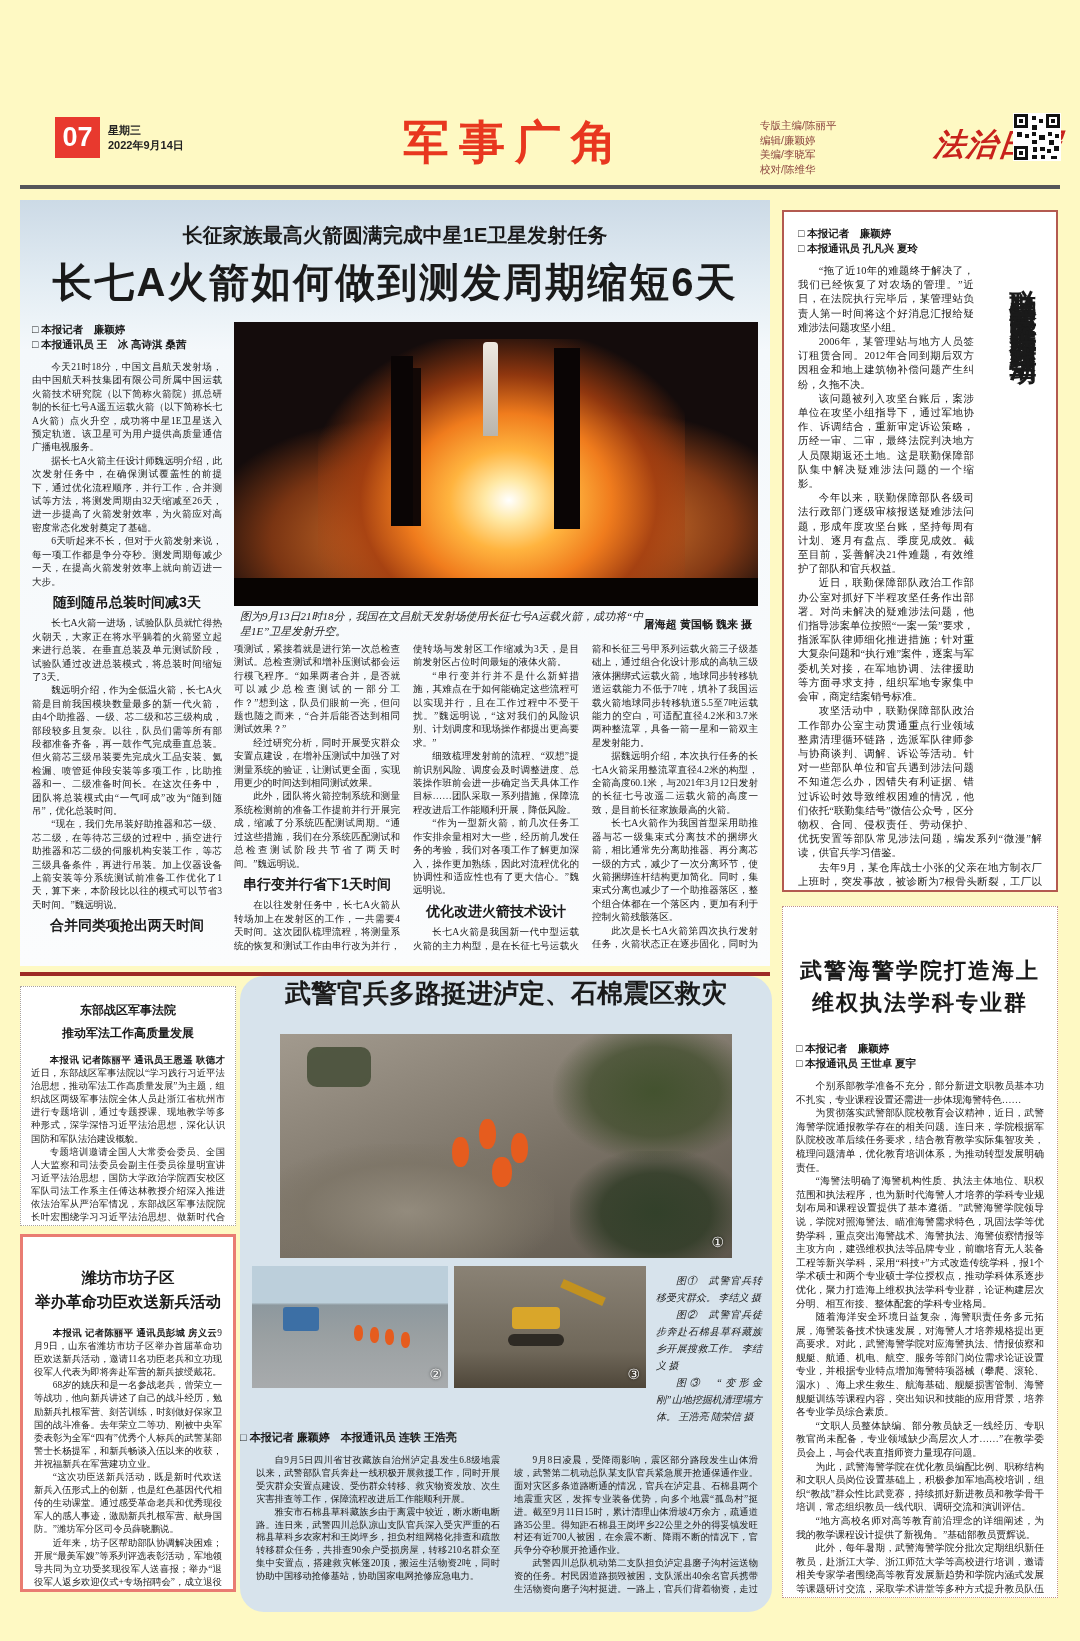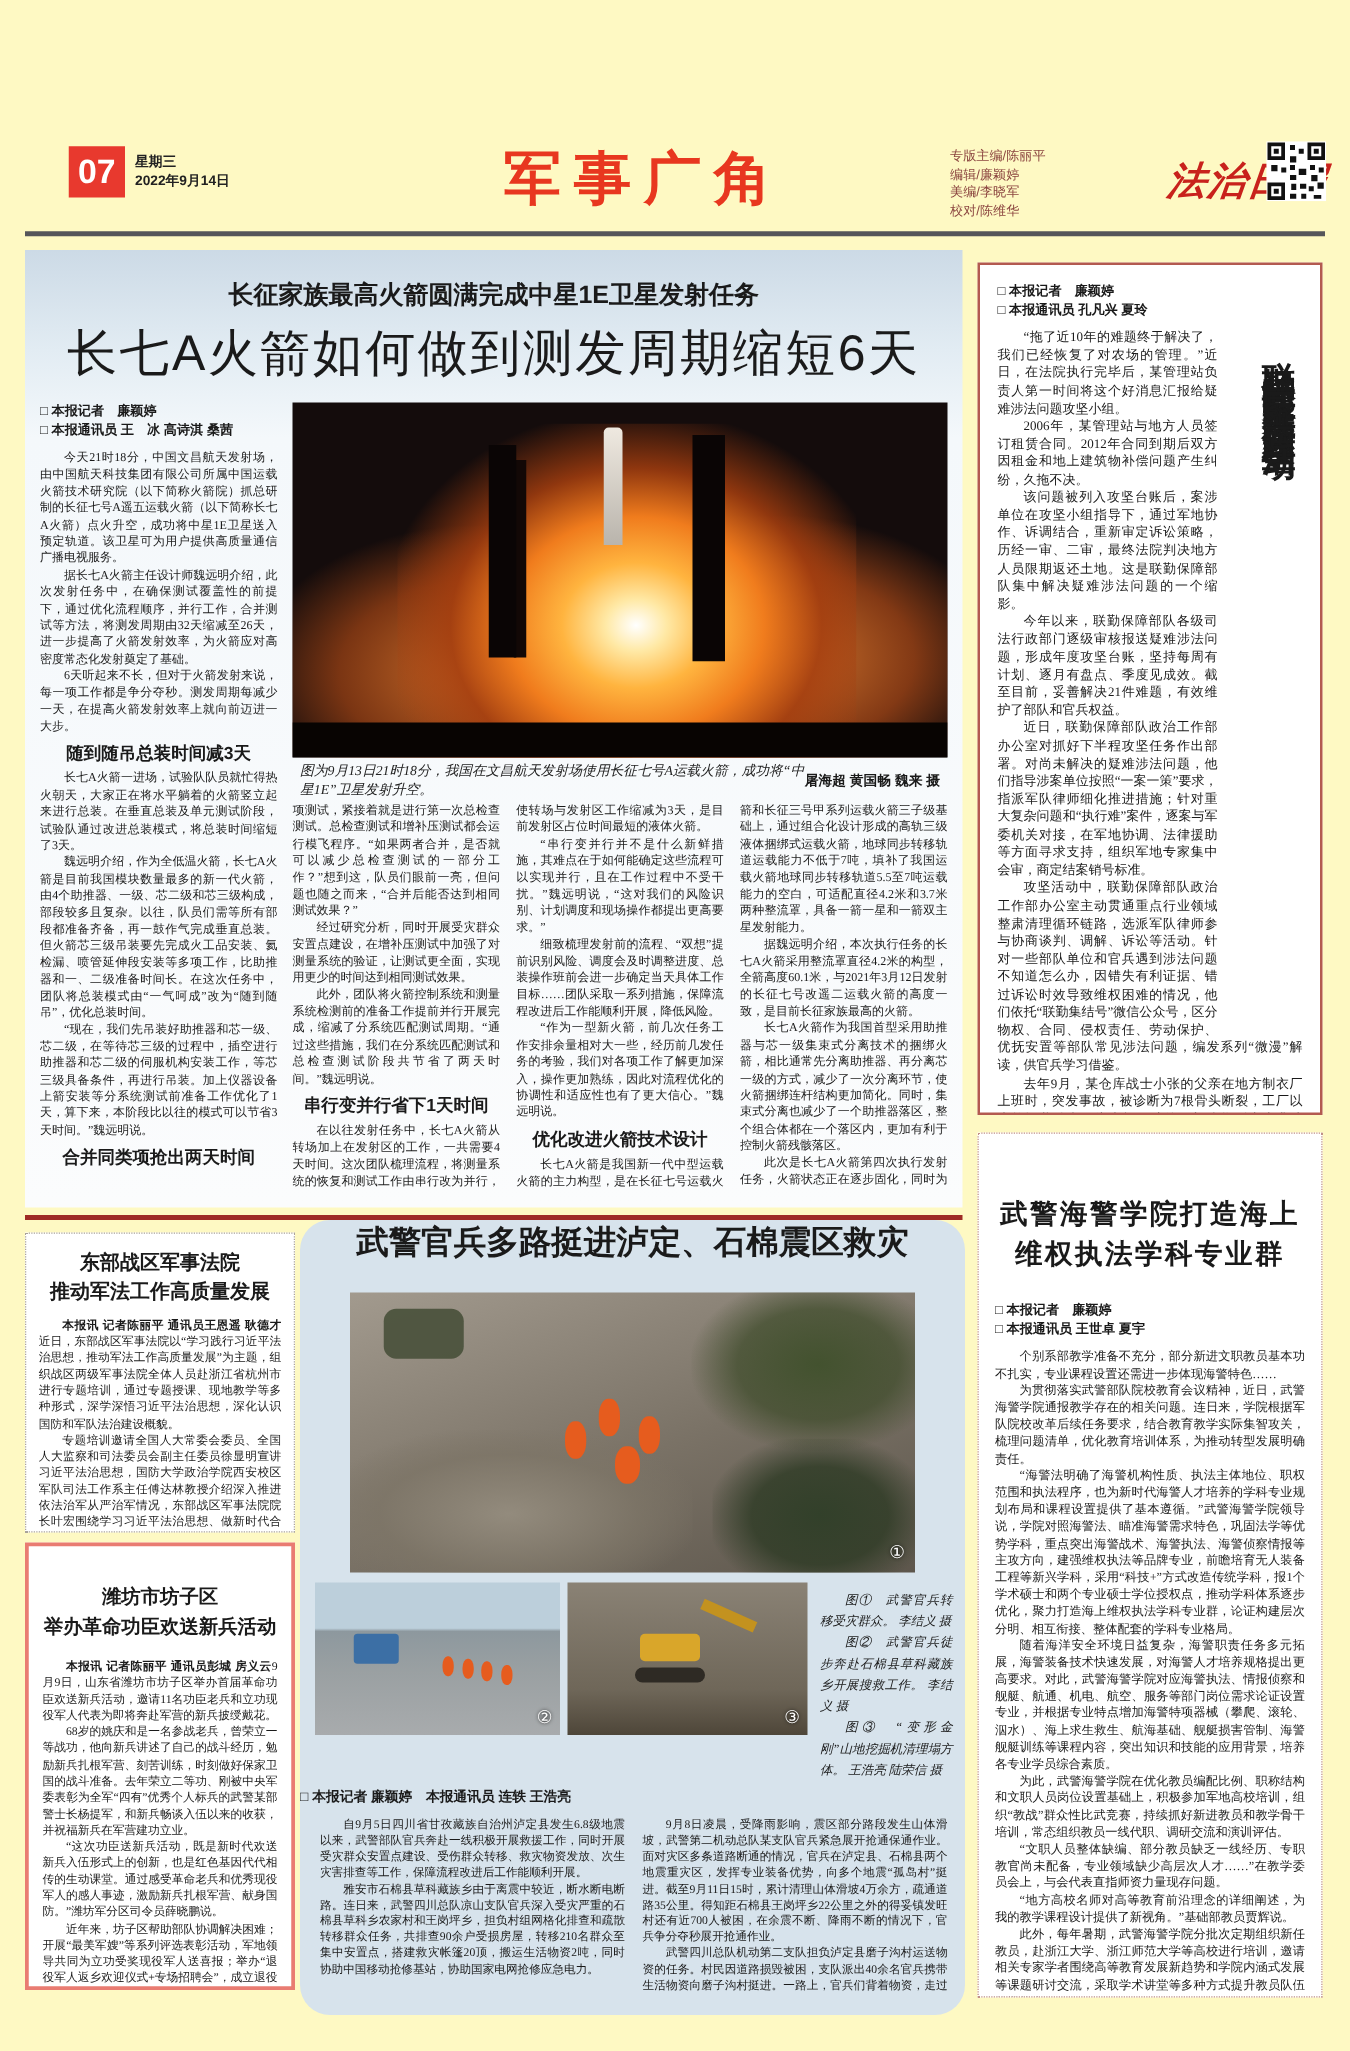--- a/index.html
+++ b/index.html
@@ -20,21 +20,21 @@
   .masthead{position:absolute;left:934px;top:124px;color:#c8221c;font-weight:700;font-style:italic;
             font-size:31px;letter-spacing:1px;transform:skewX(-6deg);}
   .qr{position:absolute;left:1013px;top:113px;width:48px;height:48px;}
   .header-rule{position:absolute;left:20px;top:185px;width:1040px;height:4px;background:#55565a;}
   
   .main-article{position:absolute;left:20px;top:200px;width:750px;height:766px;overflow:hidden;
                 background:linear-gradient(180deg,#ccdae6 0%,#e2ecf3 80px,#f4f8fb 150px,#fbfcfd 100%);}
   .kicker{margin-top:22px;text-align:center;font-family:"Liberation Sans","DejaVu Sans",sans-serif;
           font-weight:700;font-size:20px;}
   .main-headline{margin-top:6px;text-align:center;font-family:"Liberation Sans","DejaVu Sans",sans-serif;
-                 font-weight:400;font-size:40px;letter-spacing:2px;}
+                 font-weight:700;font-size:40px;letter-spacing:2px;}
   .main-row{display:flex;gap:12px;margin-top:12px;padding:0 12px;}
   .main-col1{flex:none;width:190px;height:612px;overflow:hidden;}
   .main-right{flex:1;min-width:0;}
   .byline{font-family:"Liberation Sans","DejaVu Sans",sans-serif;font-weight:700;font-size:10.5px;
           line-height:15px;margin-bottom:8px;}
   .bodytext{text-align:justify;font-size:9.6px;line-height:13.4px;text-indent:2em;}
   .bodytext p{margin:0;text-indent:2em;}
   .bodytext p.cont{text-indent:0;}
   .bodytext p.subhead{text-indent:0;text-align:center;font-family:"Liberation Sans","DejaVu Sans",sans-serif;
                       font-weight:700;font-size:14px;margin:8px 0 7px;}
@@ -56,21 +56,21 @@
   .caption-row{height:36px;display:flex;align-items:center;justify-content:space-between;padding:0 6px;}
   .caption-text{font-size:11px;color:#222;font-style:italic;}
   .caption-credit{font-size:11px;font-weight:700;white-space:nowrap;
                   font-family:"Liberation Sans","DejaVu Sans",sans-serif;}
   .band{height:316px;column-count:3;column-gap:13px;column-fill:auto;overflow:hidden;}
   .divider-red{position:absolute;left:20px;top:972px;width:750px;height:4px;background:#9e2b25;}
   
   .east-box{position:absolute;left:20px;top:986px;width:216px;height:240px;border:1px dotted #a9a39b;
             padding:10px 10px;overflow:hidden;background:#fff;}
   .box-headline{text-align:center;font-family:"Liberation Sans","DejaVu Sans",sans-serif;
-                font-weight:900;font-size:16px;line-height:23px;margin:2px 0 8px;}
+                font-weight:900;font-size:12px;line-height:23px;margin:2px 0 8px;}
   .smallbody{font-size:9.4px;line-height:13.1px;}
   .weifang-box{position:absolute;left:20px;top:1234px;width:216px;height:358px;border:3px solid #e97c72;
                padding:27px 11px 10px;overflow:hidden;background:#fff;}
   .weifang-box .box-headline{font-size:15.5px;line-height:24px;margin-bottom:12px;}
   
   .center-box{position:absolute;left:240px;top:976px;width:532px;height:636px;background:#d7e3ec;
               border-radius:24px;overflow:hidden;}
   .center-headline{position:absolute;left:0;top:0;width:100%;text-align:center;
                    font-family:"Liberation Sans","DejaVu Sans",sans-serif;font-weight:900;font-size:26px;}
   .photo{position:absolute;overflow:hidden;}
@@ -300,20 +300,20 @@
     </div>
     <div class="byline" data-name="byline">
       <div data-name="byline-reporter">□ 本报记者　廉颖婷</div>
       <div data-name="byline-correspondents">□ 本报通讯员 王世卓 夏宇</div>
     </div>
     <div class="hj-body bodytext" data-name="article-text">
         <p class="para" data-name="paragraph">个别系部教学准备不充分，部分新进文职教员基本功不扎实，专业课程设置还需进一步体现海警特色……</p>
         <p class="para" data-name="paragraph">为贯彻落实武警部队院校教育会议精神，近日，武警海警学院通报教学存在的相关问题。连日来，学院根据军队院校改革后续任务要求，结合教育教学实际集智攻关，梳理问题清单，优化教育培训体系，为推动转型发展明确责任。</p>
         <p class="para" data-name="paragraph">“海警法明确了海警机构性质、执法主体地位、职权范围和执法程序，也为新时代海警人才培养的学科专业规划布局和课程设置提供了基本遵循。”武警海警学院领导说，学院对照海警法、瞄准海警需求特色，巩固法学等优势学科，重点突出海警战术、海警执法、海警侦察情报等主攻方向，建强维权执法等品牌专业，前瞻培育无人装备工程等新兴学科，采用“科技+”方式改造传统学科，报1个学术硕士和两个专业硕士学位授权点，推动学科体系逐步优化，聚力打造海上维权执法学科专业群，论证构建层次分明、相互衔接、整体配套的学科专业格局。</p>
         <p class="para" data-name="paragraph">随着海洋安全环境日益复杂，海警职责任务多元拓展，海警装备技术快速发展，对海警人才培养规格提出更高要求。对此，武警海警学院对应海警执法、情报侦察和舰艇、航通、机电、航空、服务等部门岗位需求论证设置专业，并根据专业特点增加海警特项器械（攀爬、滚轮、泅水）、海上求生救生、航海基础、舰艇损害管制、海警舰艇训练等课程内容，突出知识和技能的应用背景，培养各专业学员综合素质。</p>
+        <p class="para" data-name="paragraph">“文职人员整体缺编、部分教员缺乏一线经历、专职教官尚未配备，专业领域缺少高层次人才……”在教学委员会上，与会代表直指师资力量现存问题。</p>
         <p class="para" data-name="paragraph">为此，武警海警学院在优化教员编配比例、职称结构和文职人员岗位设置基础上，积极参加军地高校培训，组织“教战”群众性比武竞赛，持续抓好新进教员和教学骨干培训，常态组织教员一线代职、调研交流和演训评估。</p>
-        <p class="para" data-name="paragraph">“文职人员整体缺编、部分教员缺乏一线经历、专职教官尚未配备，专业领域缺少高层次人才……”在教学委员会上，与会代表直指师资力量现存问题。</p>
         <p class="para" data-name="paragraph">“地方高校名师对高等教育前沿理念的详细阐述，为我的教学课程设计提供了新视角。”基础部教员贾辉说。</p>
         <p class="para" data-name="paragraph">此外，每年暑期，武警海警学院分批次定期组织新任教员，赴浙江大学、浙江师范大学等高校进行培训，邀请相关专家学者围绕高等教育发展新趋势和学院内涵式发展等课题研讨交流，采取学术讲堂等多种方式提升教员队伍教学能力。</p>
       </div>
   </div>
 
 </div>
 
 </body></html>

